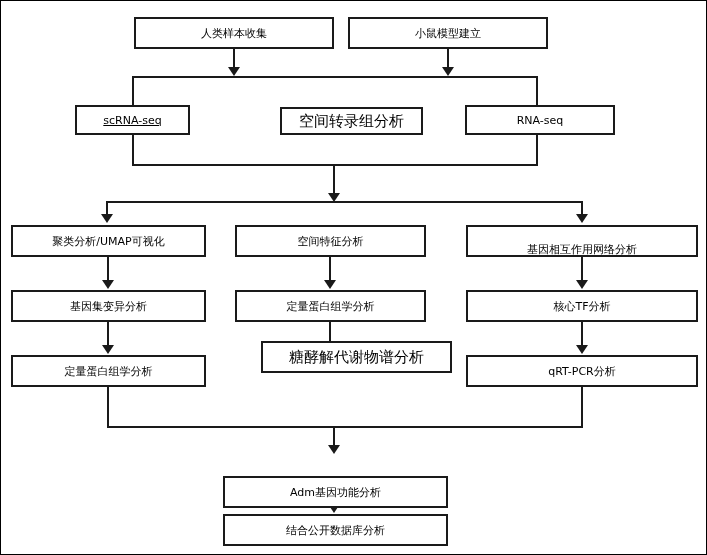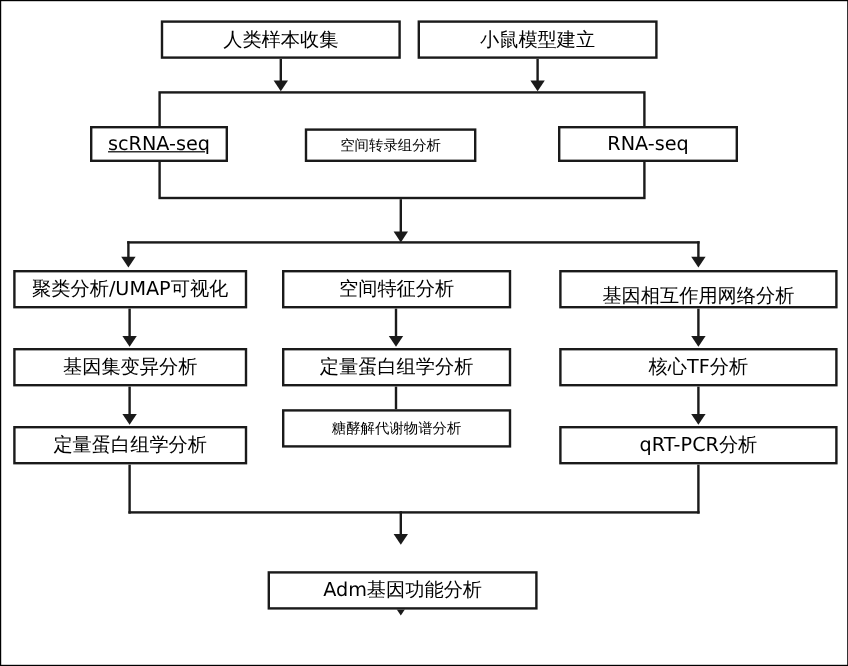--- a/index.html
+++ b/index.html
@@ -21,26 +21,26 @@
   }
   .node {
     position: absolute;
     box-sizing: border-box;
     border: 2px solid #1a1a1a;
     background: #ffffff;
     display: flex;
     align-items: center;
     justify-content: center;
     color: #000000;
-    font-size: 16px;
+    font-size: 11px;
     line-height: 1;
     white-space: nowrap;
     z-index: 3;
   }
-  .node.small { font-size: 12px; }
+  .node.small { font-size: 15px; margin-left: 26px; }
   .bus {
     position: absolute;
     box-sizing: border-box;
     border: 2px solid #1a1a1a;
     background: transparent;
     z-index: 1;
   }
   .vline {
     position: absolute;
     background: #1a1a1a;
@@ -164,14 +164,17 @@
   <div class="vline" style="left:332px; top:425px; height:20px;"></div>
   <div class="arrow" style="left:327px; top:444px;"></div>
 
   <div class="node" style="left:222px; top:453px; width:225px; height:32px;margin-top:22px;">
     <span>Adm基因功能分析</span>
   </div>
 
   <div class="vline" style="left:332px; top:485px; height:19px;"></div>
   <div class="arrow" style="left:327px; top:503px;"></div>
 
+  <div class="node" style="left:222px; top:513px; width:225px; height:32px;">
+    <span>结合公开数据库分析</span>
+  </div>
 
 </div>
 
 </body></html>

